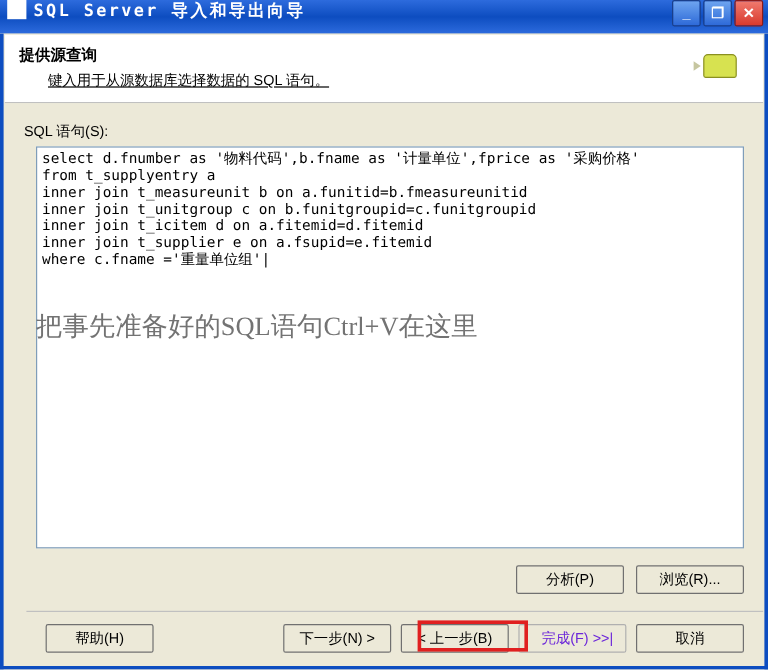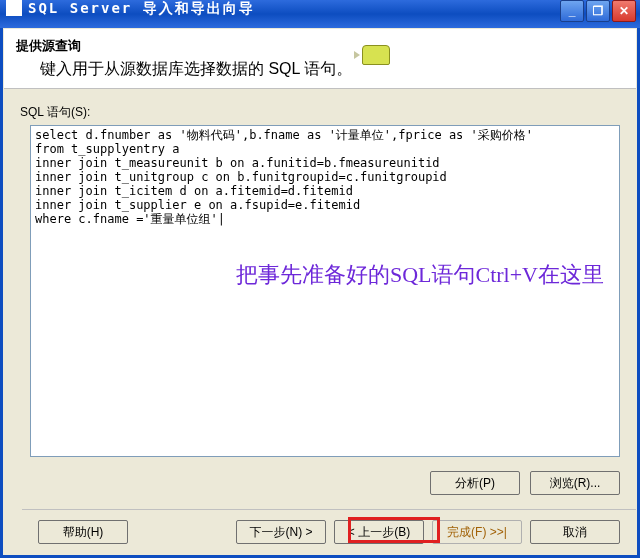--- a/index.html
+++ b/index.html
@@ -61,32 +61,34 @@
       border-top: none;
       padding: 1px;
       display: flex;
       flex-direction: column;
     }
     
     .header-panel {
       background: #fff;
       padding: 8px 12px;
       display: flex;
+      justify-content: space-between;
       align-items: flex-start;
       border-bottom: 1px solid #c0c0c0;
     }
     .header-text { }
     .header-title {
       font-weight: bold;
       font-size: 13px;
       margin-bottom: 4px;
     }
     .header-sub {
-      font-size: 16px;
+      font-size: 12px;
       padding-left: 24px;
+      text-decoration: underline;
     }
     .header-icon {
       width: 48px; height: 40px;
       position: relative;
     }
     .header-icon .db {
       width: 28px; height: 20px;
       background: #d7e250;
       border: 1px solid #8a9020;
       border-radius: 4px 4px 2px 2px;
@@ -129,22 +131,22 @@
       flex: 1;
       position: relative;
       margin-bottom: 8px;
       display: flex;
       margin-left: 10px;
     }
     .overlay-note {
       position: absolute;
       top: 135px;
       left: 0; right: 16px;
-      text-align: right;
-      color: #6d28d9;
+      text-align: left;
+      color: #737373;
       font-family: "SimSun", serif;
       font-size: 22px;
       pointer-events: none;
     }
     
     .button-row {
       display: flex;
       justify-content: flex-end;
       gap: 10px;
       padding: 6px 0;
@@ -161,23 +163,24 @@
       height: 24px;
       background: #ece9d8;
       border: 1px solid #707070;
       border-radius: 2px;
       font-size: 12px;
       font-family: inherit;
       cursor: pointer;
       padding: 0 10px;
     }
     .btn.disabled {
-      color: #a16207;
+      color: #6d28d9;
       border-color: #b0b0b0;
       cursor: default;
+      text-align: right;
     }
     .spacer { flex: 1; }
     .highlight-box {
       position: absolute;
       border: 3px solid #e02020;
       pointer-events: none;
     }
   </style>
 </head>
 <body>

